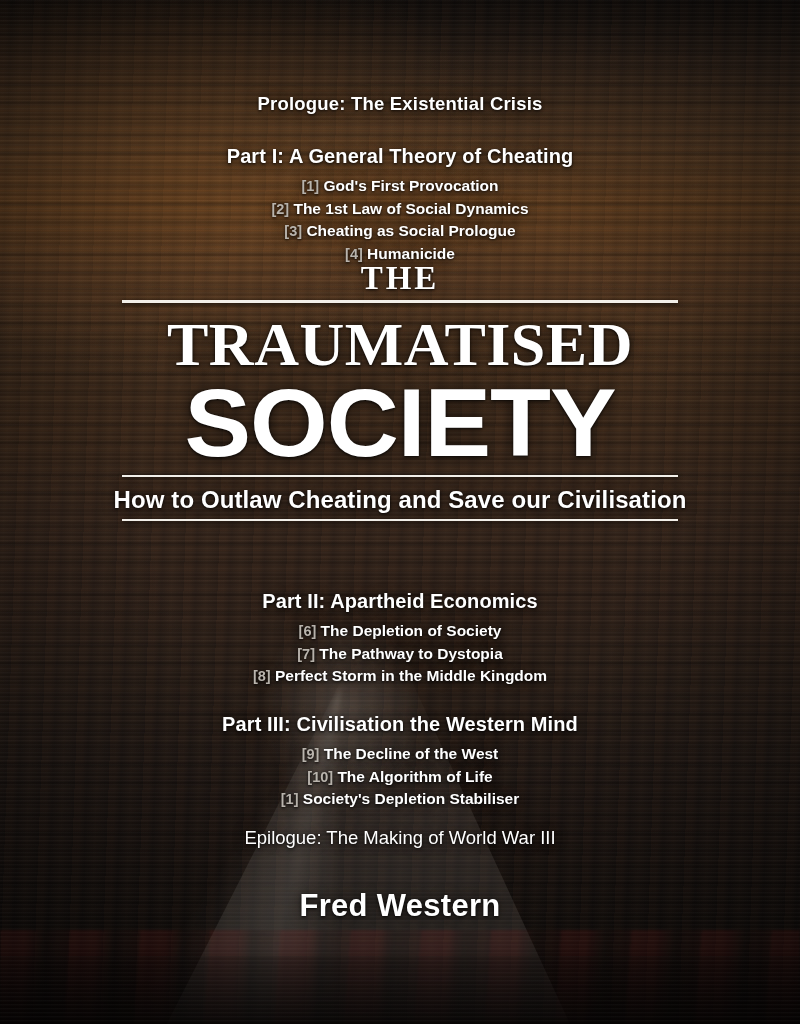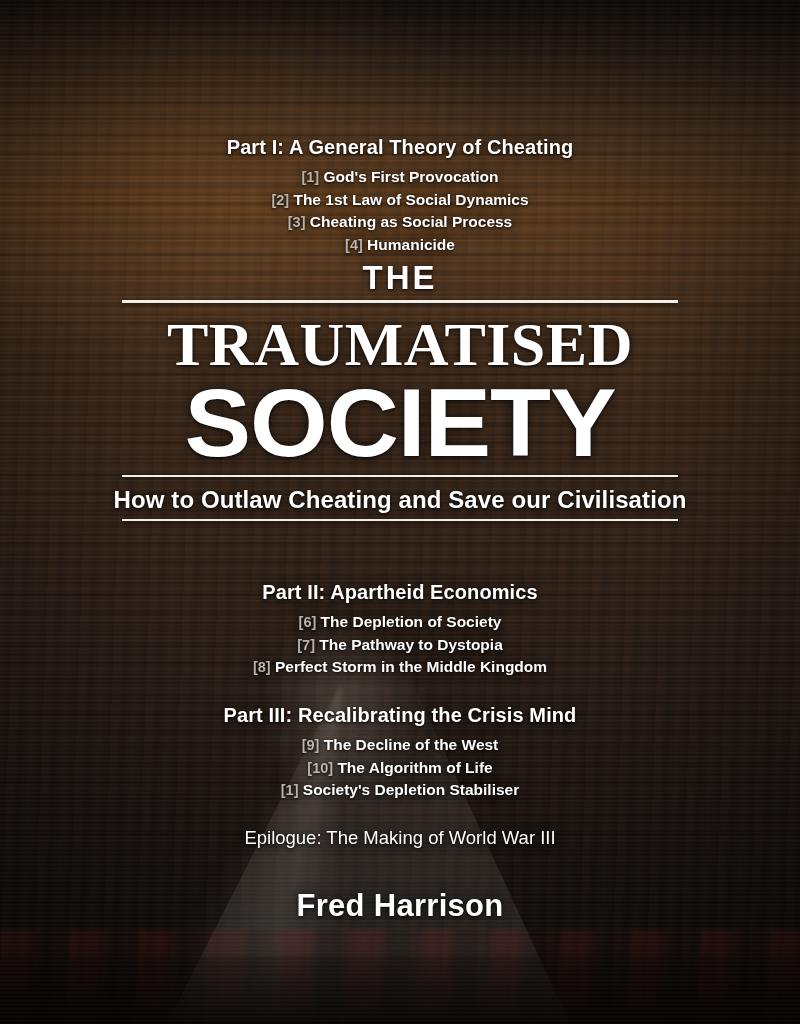--- a/index.html
+++ b/index.html
@@ -163,21 +163,21 @@
 
   .prologue {
     position: absolute;
     top: 93px;
     width: 100%;
     font-size: 18.5px;
     font-weight: bold;
     letter-spacing: 0.2px;
   }
 
-  .part-block { position: absolute; width: 100%; }
+  .part-block { position: absolute; width: 100%; margin-top: 9px; }
   .part-title {
     font-size: 20px;
     font-weight: bold;
     margin-bottom: 7px;
     letter-spacing: 0.1px;
   }
   .chapter {
     font-size: 15.5px;
     font-weight: bold;
     line-height: 21.5px;
@@ -211,21 +211,21 @@
   }
 
   
   .title-block {
     position: absolute;
     top: 260px;
     left: 0;
     width: 100%;
   }
   .title-the {
-    font-family: Liberation Sans, sans-serif;
+    font-family: Liberation Serif, serif;
     font-size: 33px;
     font-weight: bold;
     letter-spacing: 3px;
     line-height: 36px;
   }
   .rule {
     height: 3px;
     background: #f2efe9;
     margin: 4px auto 0 auto;
     width: 556px;
@@ -268,34 +268,35 @@
   <div class="bg-bands2"></div>
   <div class="figure"></div>
   <div class="figure-cone"></div>
   <div class="floor-red"></div>
   <div class="floor-dark"></div>
   <div class="vignette"></div>
   <div class="scanlines"></div>
 
   <div class="content">
 
+    <div class="prologue">Prologue: The Existential Crisis</div>
 
     <div class="part-block part1">
       <div class="part-title">Part I: A General Theory of Cheating</div>
       <div class="chapter">
         <span class="num">[1]</span>
         <span>God's First Provocation</span>
       </div>
       <div class="chapter">
         <span class="num">[2]</span>
         <span>The 1st Law of Social Dynamics</span>
       </div>
       <div class="chapter">
         <span class="num">[3]</span>
-        <span>Cheating as Social Process</span>
+        <span>Cheating as Social Prologue</span>
       </div>
       <div class="chapter">
         <span class="num">[4]</span>
         <span>Humanicide</span>
       </div>
     </div>
 
     <div class="title-block">
       <div class="title-the">THE</div>
       <div class="rule"></div>
@@ -316,32 +317,32 @@
         <span class="num">[7]</span>
         <span>The Pathway to Dystopia</span>
       </div>
       <div class="chapter">
         <span class="num">[8]</span>
         <span>Perfect Storm in the Middle Kingdom</span>
       </div>
     </div>
 
     <div class="part-block part3">
-      <div class="part-title">Part III: Recalibrating the Crisis Mind</div>
+      <div class="part-title">Part III: Civilisation the Western Mind</div>
       <div class="chapter">
         <span class="num">[9]</span>
         <span>The Decline of the West</span>
       </div>
       <div class="chapter">
         <span class="num">[10]</span>
         <span>The Algorithm of Life</span>
       </div>
       <div class="chapter">
         <span class="num">[1]</span>
         <span>Society's Depletion Stabiliser</span>
       </div>
     </div>
 
     <div class="epilogue">Epilogue: The Making of World War III</div>
-    <div class="author">Fred Harrison</div>
+    <div class="author">Fred Western</div>
 
   </div>
 </div>
 
 </body></html>

